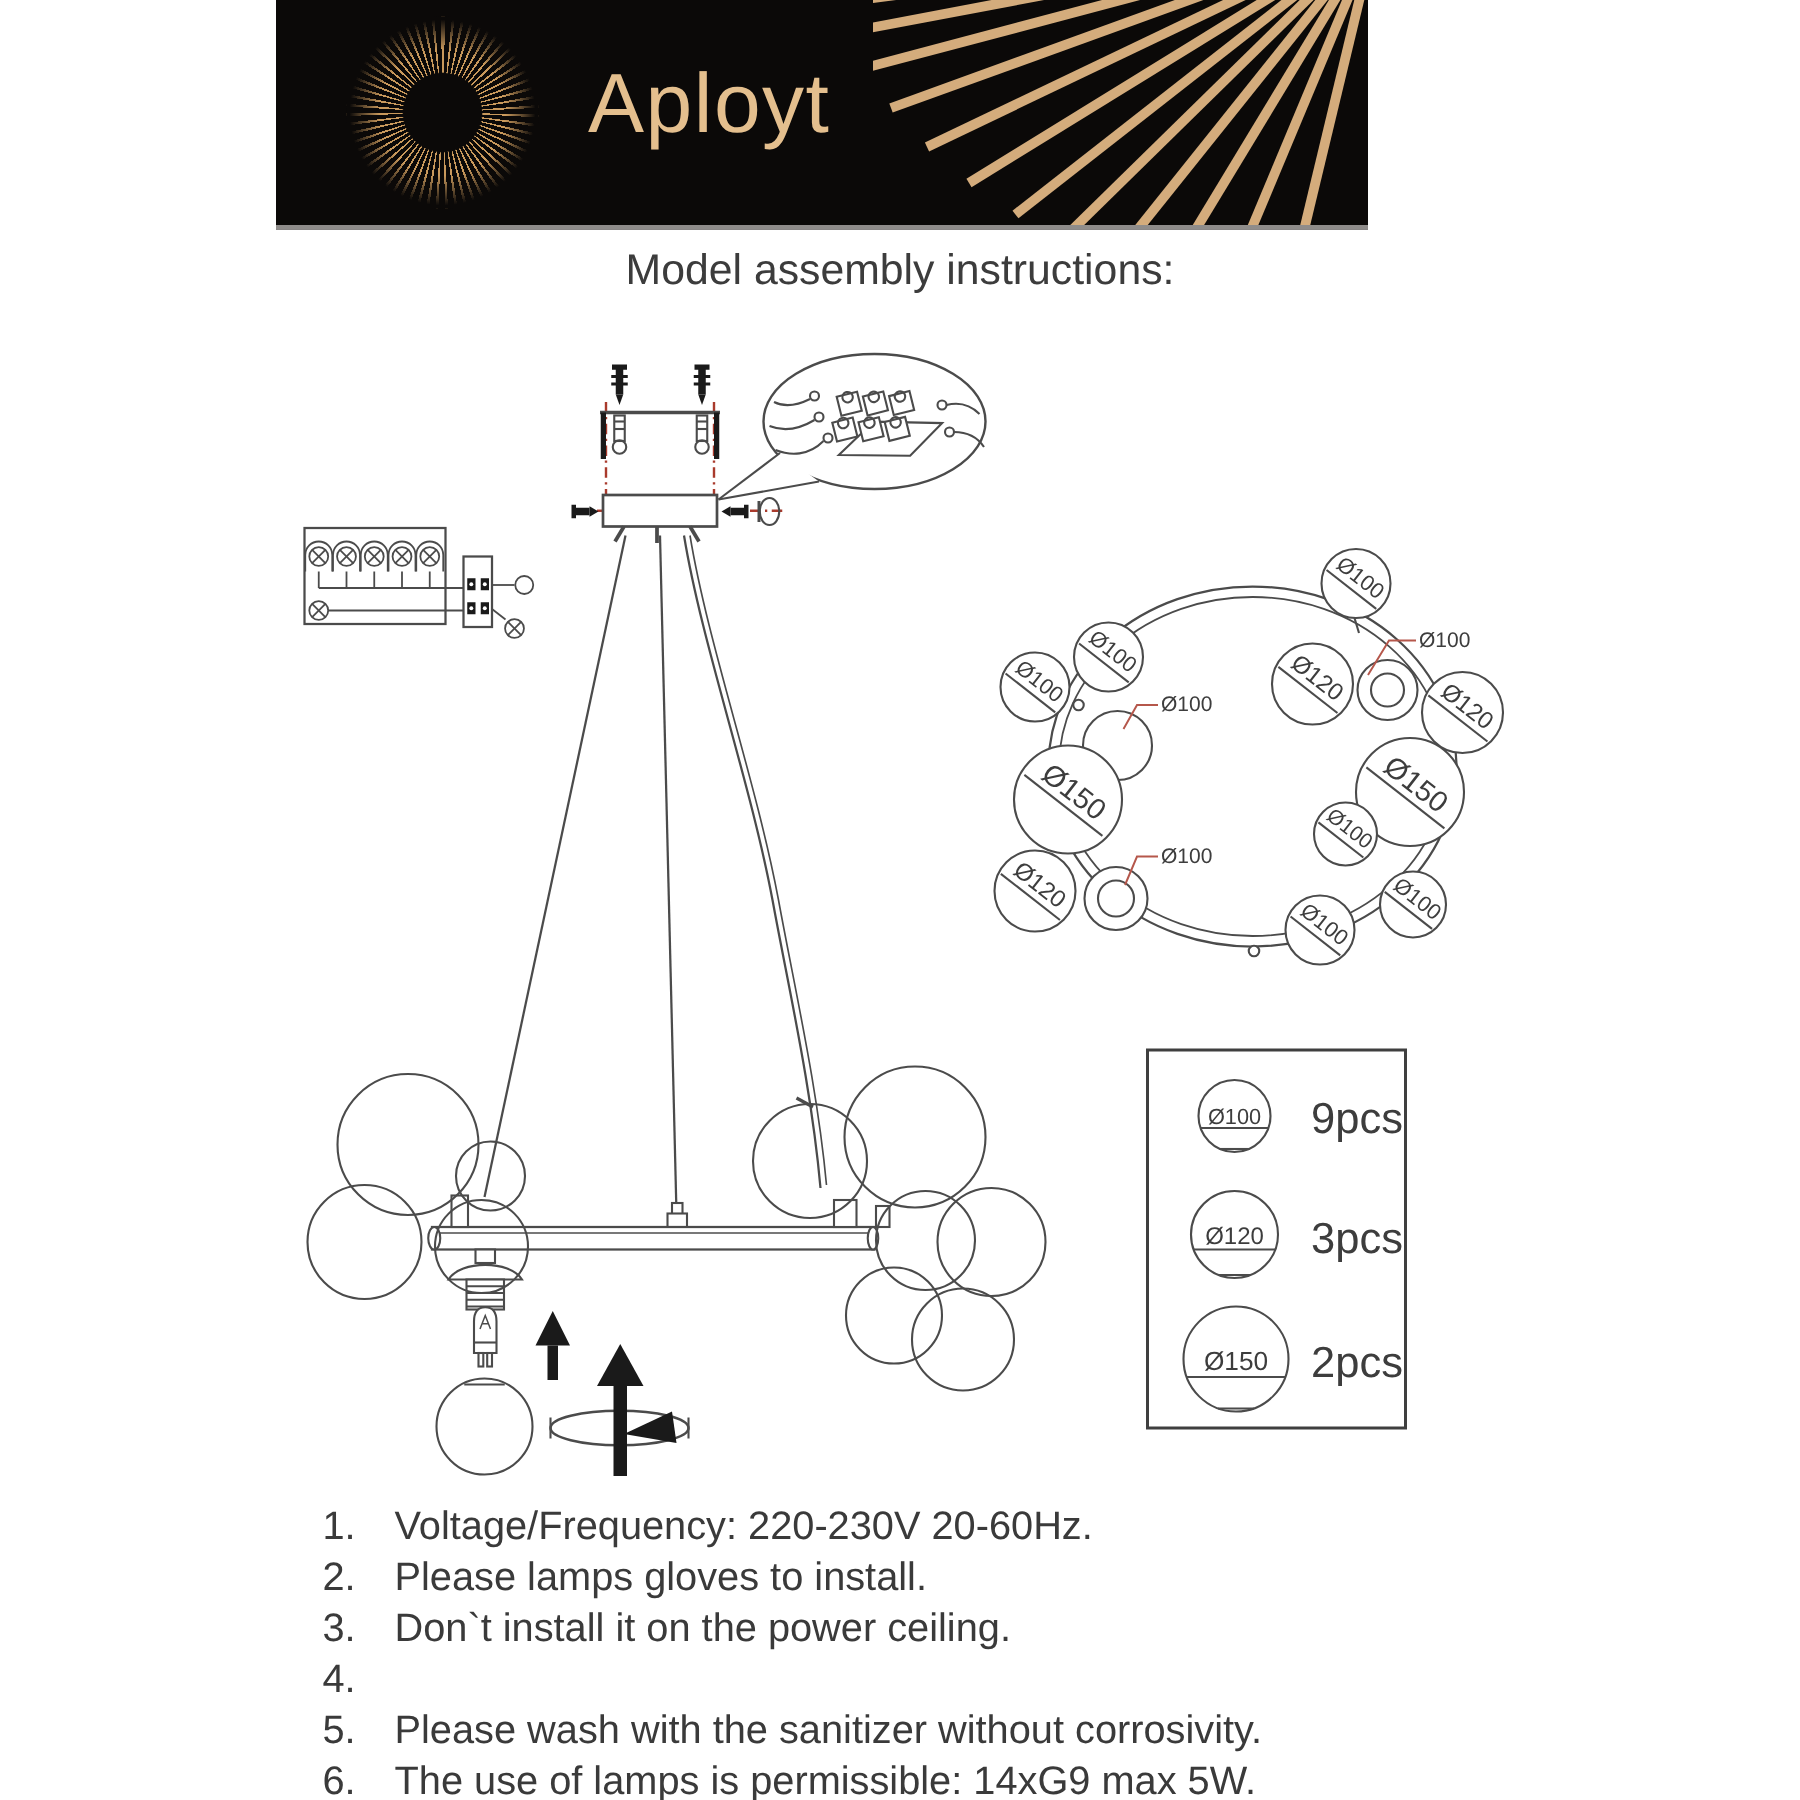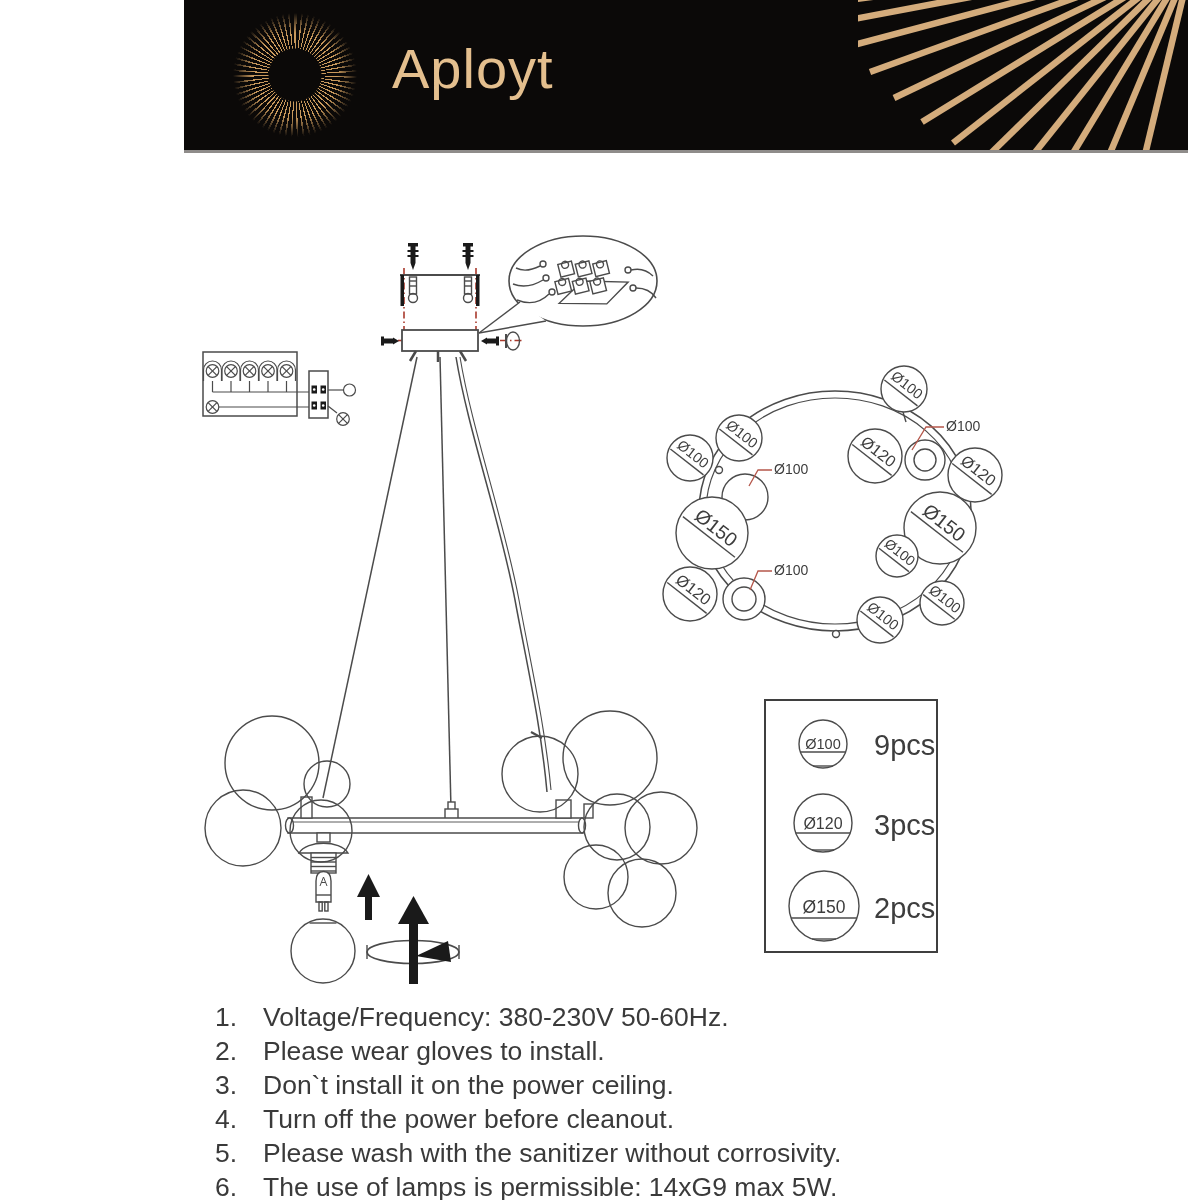--- a/index.html
+++ b/index.html
@@ -1,19 +1,19 @@
 <!DOCTYPE html>
 <html><head>
 <meta charset="utf-8">
 <style>
   html,body{margin:0;padding:0;}
   body{width:1200px;height:1200px;background:#ffffff;position:relative;overflow:hidden;
        font-family:"Liberation Sans", sans-serif;}
   
-  .banner{position:absolute;left:184px;top:0;width:1004px;height:150px;background:#0b0908;
+  .banner{position:absolute;left:184px;top:0;width:728px;height:150px;background:#0b0908;
           border-bottom:3px solid #8f8c8a;overflow:hidden;}
   .sunburst{position:absolute;left:47px;top:11px;width:128px;height:128px;border-radius:50%;
     background:
       radial-gradient(circle, #0b0908 0 26px, rgba(11,9,8,0) 27px),
       radial-gradient(circle, rgba(11,9,8,0) 0 42px, #0b0908 62px),
       repeating-conic-gradient(#c9995c 0deg 1.7deg, #0b0908 1.7deg 5.7deg);}
   .brand{position:absolute;left:208px;top:36px;font-size:56px;color:#e4bf8e;letter-spacing:1px;}
   .rays{position:absolute;right:0;top:0;}
   
   .titleblock{position:absolute;left:0;top:163px;width:1200px;text-align:center;
@@ -49,20 +49,21 @@
       <line x1="335" y1="-45" x2="128" y2="158"></line>
       <line x1="335" y1="-45" x2="163" y2="170"></line>
       <line x1="335" y1="-45" x2="200" y2="178"></line>
       <line x1="335" y1="-45" x2="240" y2="182"></line>
       <line x1="335" y1="-45" x2="280" y2="184"></line>
     </g>
   </svg>
 </div>
 
 <div class="titleblock">
+  <div>Model assembly instructions:</div>
 </div>
 
 <svg class="diagram" width="1200" height="1200" viewBox="0 0 1200 1200">
 <g stroke="#4b4b4b" stroke-width="1.4" fill="none">
 
   <g>
     <line class="red" x1="404" y1="268" x2="404" y2="330"></line>
     <line class="red" x1="476" y1="268" x2="476" y2="330"></line>
     <line class="red" x1="398" y1="340.5" x2="403" y2="340.5"></line>
     <line class="red" x1="500" y1="340.5" x2="524" y2="340.5"></line>
@@ -357,33 +358,32 @@
     <text class="dlabel" x="824" y="913" font-size="17.5" text-anchor="middle">Ø150</text>
     <text class="dlabel" x="874" y="918" font-size="29">2pcs</text>
   </g>
 
 </g>
 </svg>
 
 <div class="instructions">
   <div class="irow">
     <span class="inum">1.</span>
-    <span class="itext">Voltage/Frequency: 380-230V 50-60Hz.</span>
+    <span class="itext">Voltage/Frequency: 220-230V 20-60Hz.</span>
   </div>
   <div class="irow">
     <span class="inum">2.</span>
-    <span class="itext">Please wear gloves to install.</span>
+    <span class="itext">Please lamps gloves to install.</span>
   </div>
   <div class="irow">
     <span class="inum">3.</span>
     <span class="itext">Don`t install it on the power ceiling.</span>
   </div>
   <div class="irow">
     <span class="inum">4.</span>
-    <span class="itext">Turn off the power before cleanout.</span>
   </div>
   <div class="irow">
     <span class="inum">5.</span>
     <span class="itext">Please wash with the sanitizer without corrosivity.</span>
   </div>
   <div class="irow">
     <span class="inum">6.</span>
     <span class="itext">The use of lamps is permissible: 14xG9 max 5W.</span>
   </div>
 </div>

